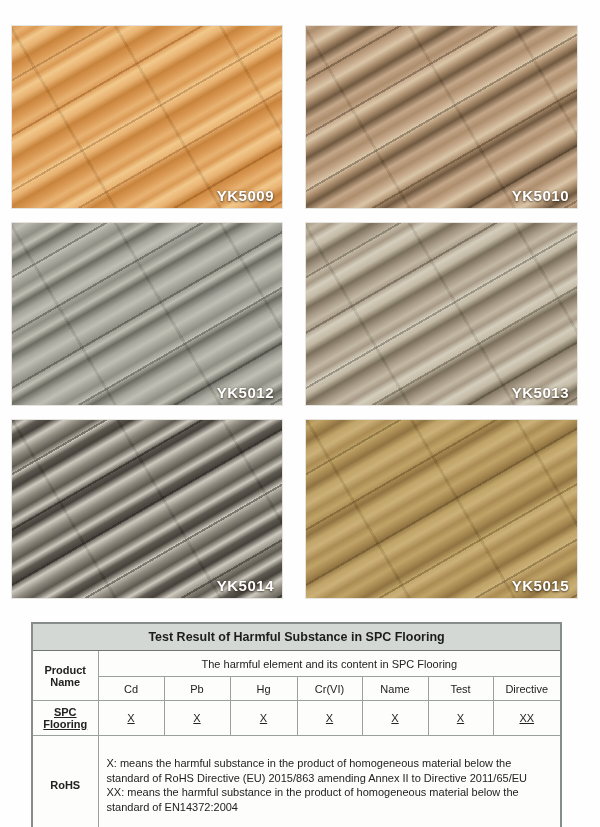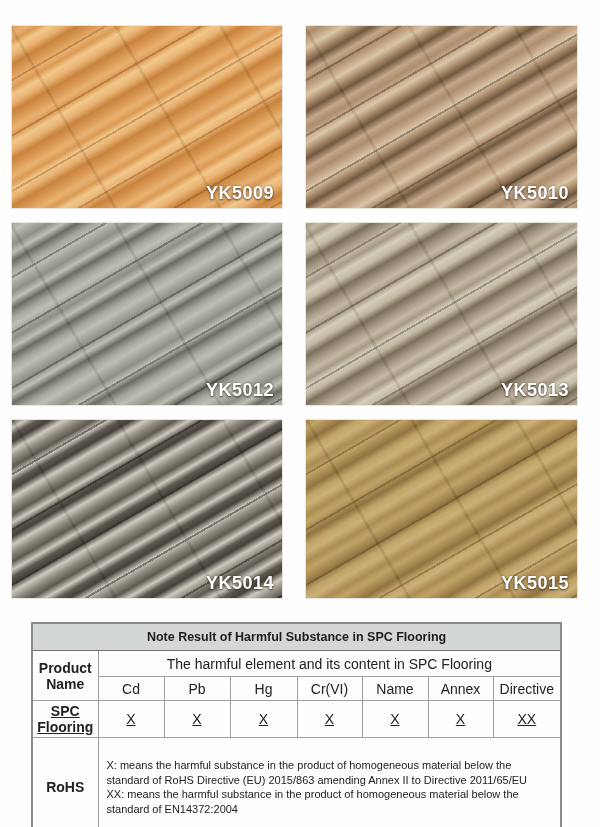--- a/index.html
+++ b/index.html
@@ -24,42 +24,42 @@
   .card{
     position:relative;
     overflow:hidden;
     box-shadow:0 0 0 1px rgba(190,180,165,0.35);
   }
   .card .label{
     position:absolute;
     right:8px;bottom:4px;
     color:#ffffff;
     font-weight:bold;
-    font-size:18px;
+    font-size:15px;
     letter-spacing:0.5px;
     text-shadow:0 1px 2px rgba(40,30,20,0.65), 0 0 3px rgba(60,45,25,0.45);
     margin-left:12px;
   }
 
   
   .result-table{
     position:absolute;
     left:31px;top:622px;
     width:529px;
     border-collapse:collapse;
     table-layout:fixed;
     color:#222;
     background:#fdfdfc;
   }
   .result-table td,.result-table th{
     border:1px solid #9aa09b;
     padding:2px 4px;
     text-align:center;
     vertical-align:middle;
-    font-size:14px;
+    font-size:11px;
     font-weight:normal;
   }
   .result-table{border:2px solid #878d88;}
   .result-table .title-cell{
     background:#d3d8d5;
     font-weight:bold;
     font-size:12.5px;
     height:22px;
     border-bottom:1.5px solid #70756f;
     color:#1c1c1c;
@@ -116,33 +116,33 @@
         <col style="width:66px">
         <col style="width:66px">
         <col style="width:67px">
       <col style="width:65px">
         <col style="width:66px">
         <col style="width:65px">
         <col style="width:68px">
     </colgroup>
     <tbody>
       <tr>
-        <td class="title-cell" colspan="8">Note Result of Harmful Substance in SPC Flooring</td>
+        <td class="title-cell" colspan="8">Test Result of Harmful Substance in SPC Flooring</td>
       </tr>
       <tr class="r-span">
         <th class="rowhead" rowspan="2">Product Name</th>
         <td colspan="7">The harmful element and its content in SPC Flooring</td>
       </tr>
       <tr class="r-elem">
         <td>Cd</td>
         <td>Pb</td>
         <td>Hg</td>
         <td>Cr(VI)</td>
         <td>Name</td>
-        <td>Annex</td>
+        <td>Test</td>
         <td>Directive</td>
       </tr>
       <tr class="r-spc">
         <th class="rowhead">SPC Flooring</th>
         <td>X</td>
         <td>X</td>
         <td>X</td>
         <td>X</td>
         <td>X</td>
         <td>X</td>

